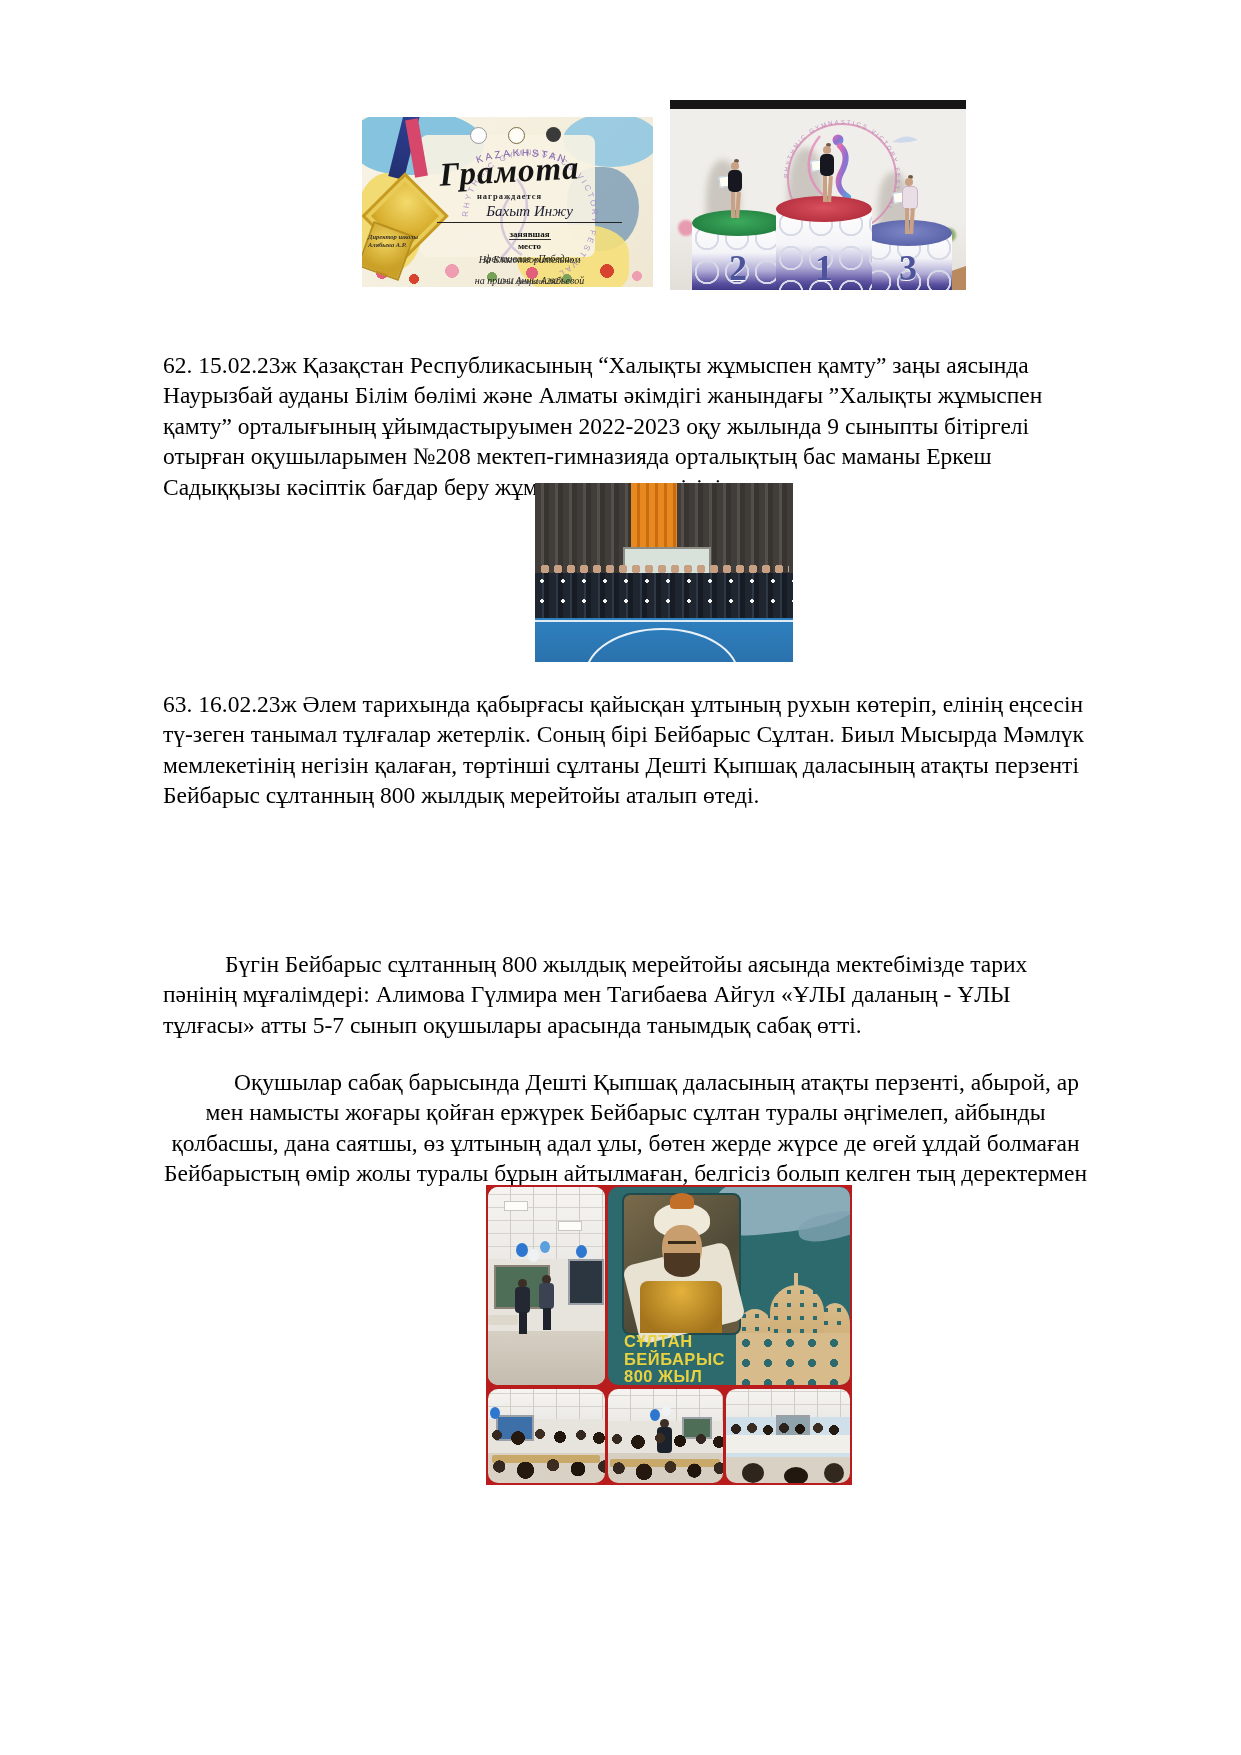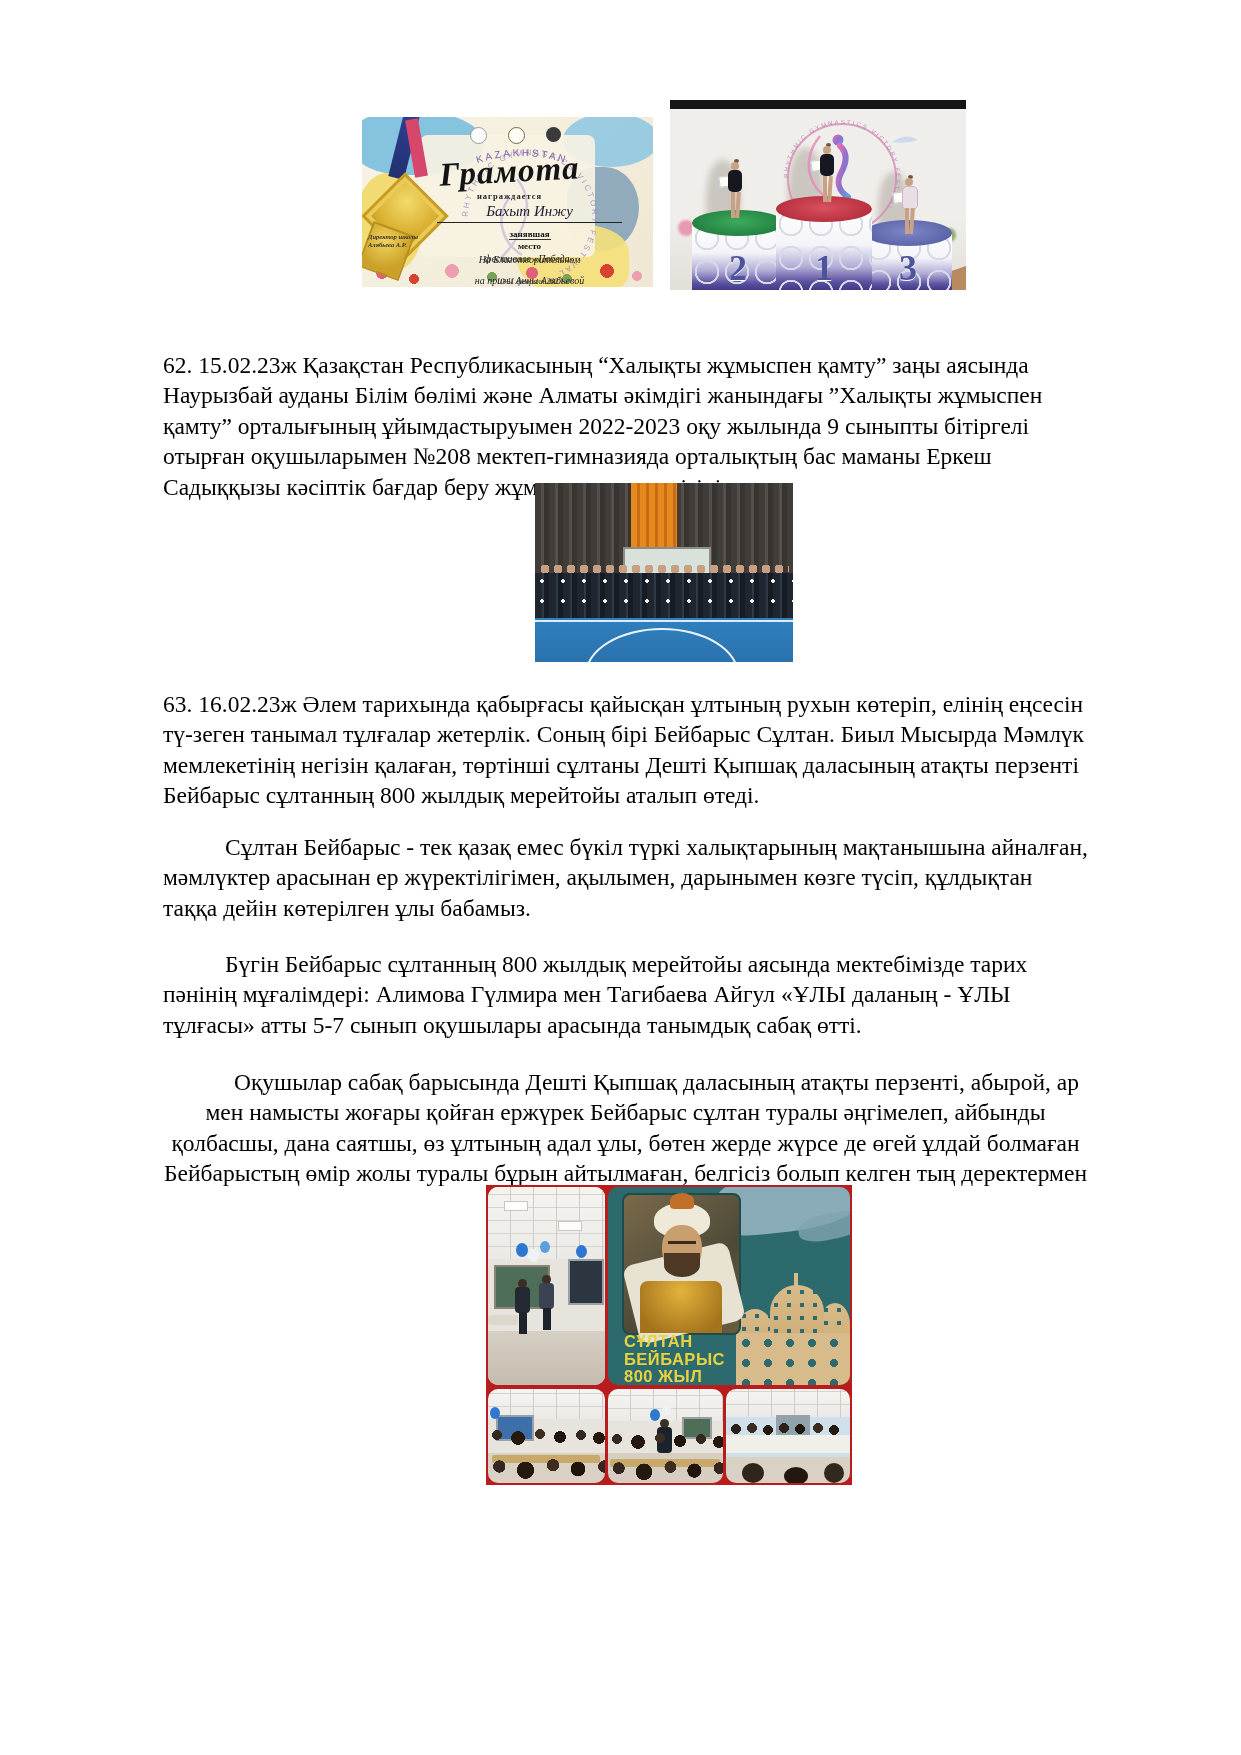--- a/index.html
+++ b/index.html
@@ -280,21 +280,20 @@
     <div class="abs g-screen"></div>
     <div class="abs g-heads"></div>
     <div class="abs g-bodies"></div>
     <div class="abs g-floor">
       <div class="g-line"></div>
       <div class="g-arc"></div>
     </div>
   </div>
 
   <p class="para" style="top:665px;">63. 16.02.23ж Әлем тарихында қабырғасы қайысқан ұлтының рухын көтеріп, елінің еңсесін тү-зеген танымал тұлғалар жетерлік. Соның бірі Бейбарыс Сұлтан. Биыл Мысырда Мәмлүк мемлекетінің негізін қалаған, төртінші сұлтаны Дешті Қыпшақ даласының атақты перзенті Бейбарыс сұлтанның 800 жылдық мерейтойы аталып өтеді.</p>
-  <p class="para indent" style="top:808px;">Сұлтан Бейбарыс - тек қазақ емес бүкіл түркі халықтарының мақтанышына айналған, мәмлүктер арасынан ер жүректілігімен, ақылымен, дарынымен көзге түсіп, құлдықтан таққа дейін көтерілген ұлы бабамыз.</p>
   <p class="para indent" style="top:925px;">Бүгін Бейбарыс сұлтанның 800 жылдық мерейтойы аясында мектебімізде тарих пәнінің мұғалімдері: Алимова Гүлмира мен Тагибаева Айгул «ҰЛЫ даланың - ҰЛЫ тұлғасы» атты 5-7 сынып оқушылары арасында танымдық сабақ өтті.</p>
   <p class="para indent" style="top:1043px;text-align:center;">Оқушылар сабақ барысында Дешті Қыпшақ даласының атақты перзенті, абырой, ар мен намысты жоғары қойған ержүрек Бейбарыс сұлтан туралы әңгімелеп, айбынды қолбасшы, дана саятшы, өз ұлтының адал ұлы, бөтен жерде жүрсе де өгей ұлдай болмаған Бейбарыстың өмір жолы туралы бұрын айтылмаған, белгісіз болып келген тың деректермен таныстырды.</p>
 
   <div class="photo collage">
 
     <div class="tile cl-p1">
       <div class="abs ceil" style="height:72px;"></div>
       <div class="lightbar" style="left:16px;top:14px;"></div>
       <div class="lightbar" style="left:70px;top:34px;"></div>
       <div class="abs wall" style="top:72px;height:72px;"></div>

